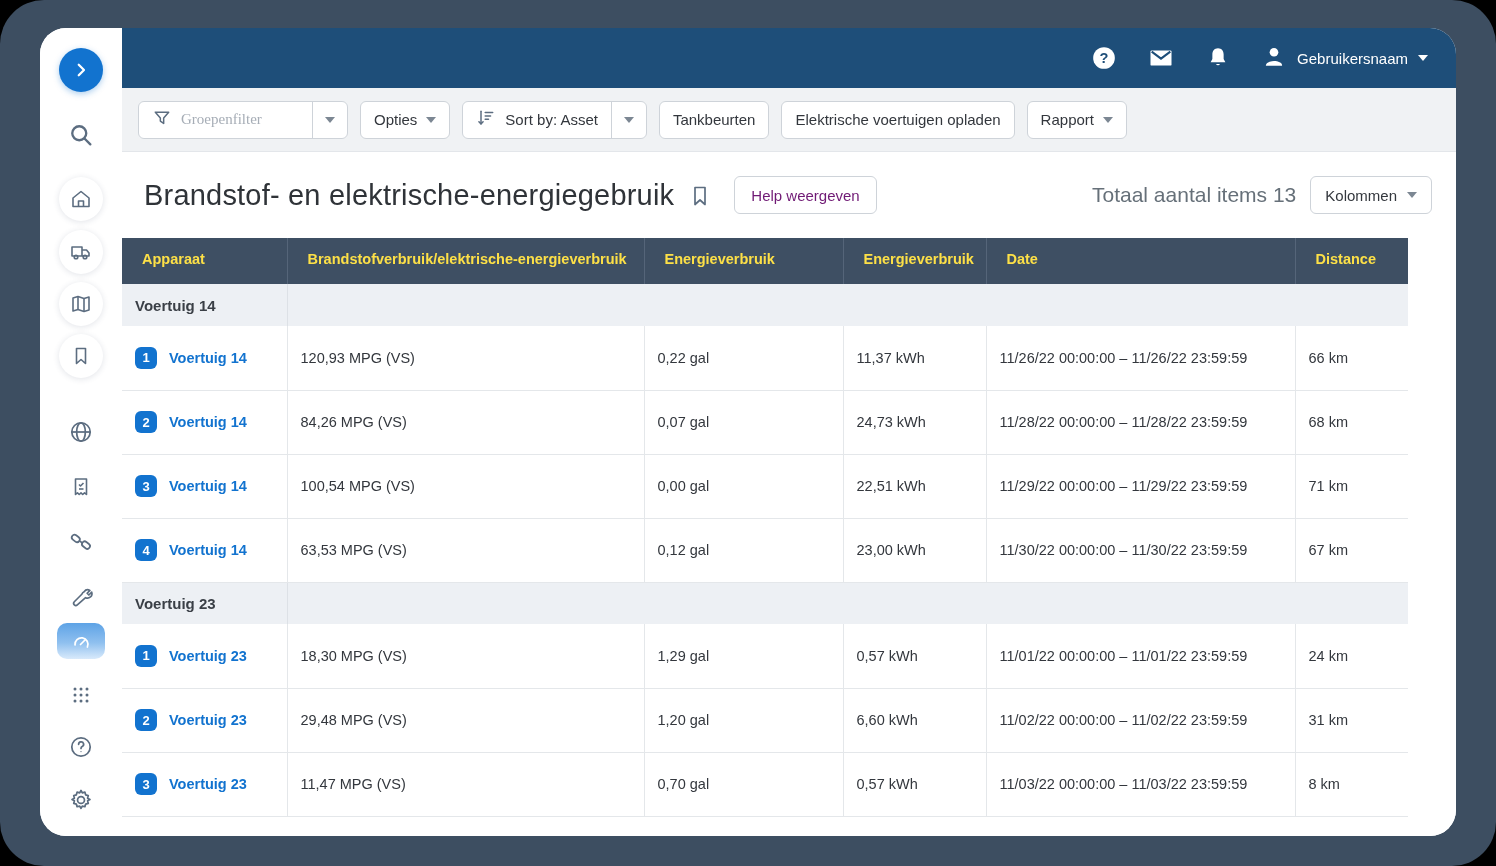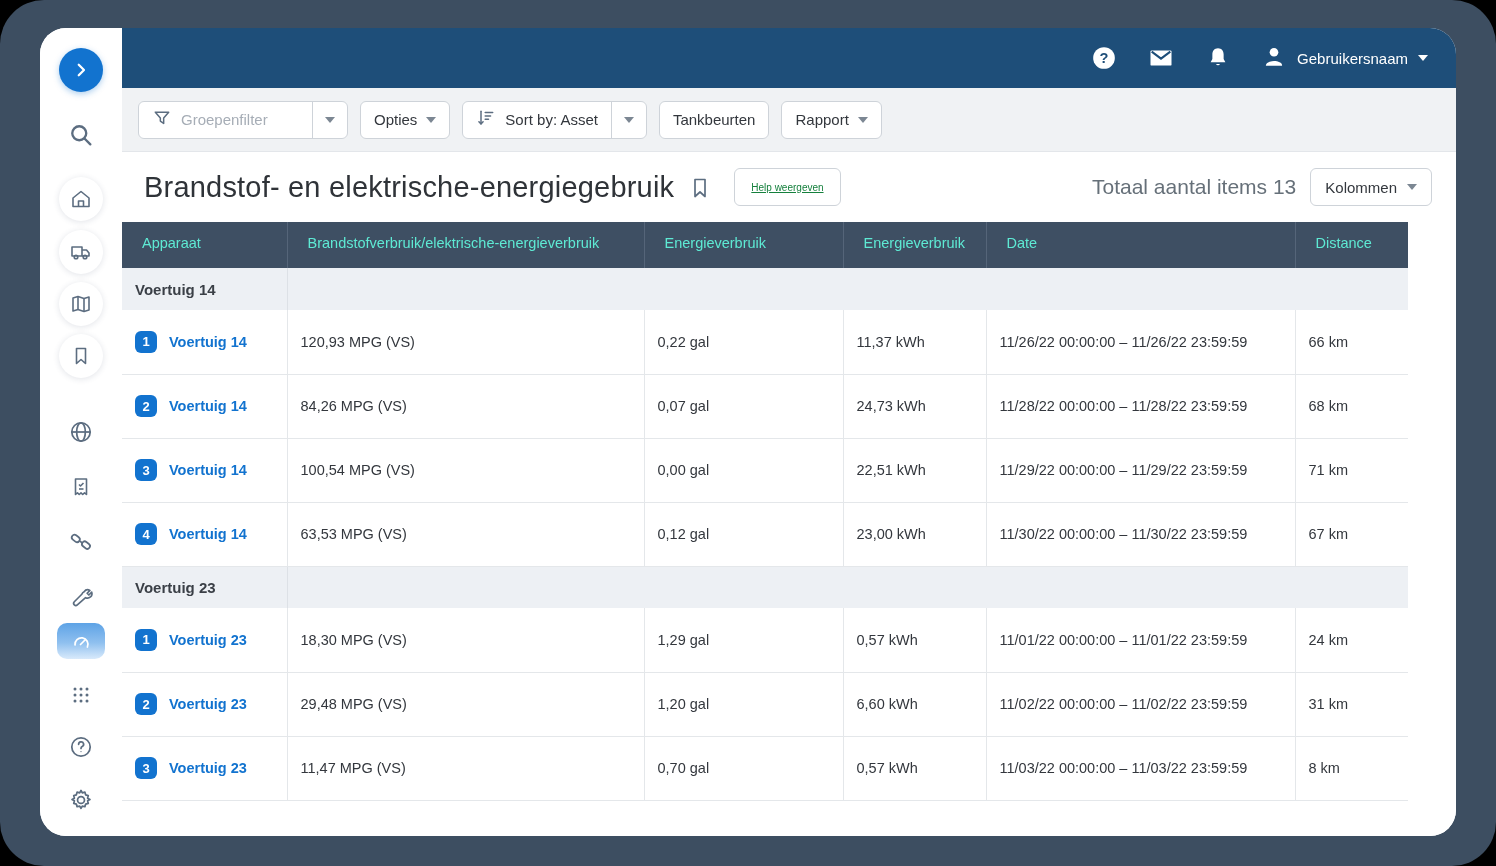--- a/index.html
+++ b/index.html
@@ -24,35 +24,35 @@
   .topbar .tb-ic { display:flex; align-items:center; justify-content:center; cursor:pointer; }
   .user-chip { display:flex; align-items:center; gap:10px; color:#fff; font-size:15px; cursor:pointer; }
   .caret-w { width:0; height:0; border-left:5px solid transparent; border-right:5px solid transparent; border-top:6px solid #ffffff; }
 
   .toolbar { height:64px; flex:none; background:#f0f2f4; border-bottom:1px solid #e3e6ea; display:flex; align-items:center; gap:12px; padding:0 16px; }
   .ctl { height:38px; background:#fff; border:1px solid #ced3d9; border-radius:6px; display:flex; align-items:center; font-size:15px; color:#33373d; cursor:pointer; }
   .ctl .seg { display:flex; align-items:center; gap:9px; padding:0 13px; height:100%; }
   .ctl .divider { width:1px; height:100%; background:#ced3d9; }
   .caret { width:0; height:0; border-left:5px solid transparent; border-right:5px solid transparent; border-top:6px solid #7c8793; }
   .caret-seg { padding:0 12px; display:flex; align-items:center; height:100%; }
-  .filter-input { border:0; outline:none; width:118px; font-size:15px; font-family:Liberation Sans, sans-serif; color:#33373d; background:transparent; }
+  .filter-input { border:0; outline:none; width:118px; font-size:15px; font-family:Liberation Serif, serif; color:#33373d; background:transparent; }
   .filter-input::placeholder { color:#a6adb6; }
 
-  .title-row { height:70px; flex:none; display:flex; align-items:center; padding:0 24px 0 22px; background:#fff; }
+  .title-row { height:86px; flex:none; display:flex; align-items:center; padding:0 24px 0 22px; background:#fff; }
   .page-title { font-size:29px; font-weight:400; color:#2f3338; letter-spacing:.2px; }
   .bm { margin:6px 0 0 14px; }
-  .help-btn { margin-left:22px; height:38px; padding:0 16px; background:#fff; border:1px solid #ced3d9; border-radius:6px; font-size:10px; color:#15803d; display:flex; align-items:center; cursor:pointer;text-decoration:underline; }
+  .help-btn { margin-left:22px; height:38px; padding:0 16px; background:#fff; border:1px solid #ced3d9; border-radius:6px; font-size:15px; color:#701a75; display:flex; align-items:center; cursor:pointer; }
   .title-right { margin-left:auto; display:flex; align-items:center; gap:14px; }
   .total-items { font-size:21px; color:#667079; }
   .columns-btn { height:38px; padding:0 14px; background:#fff; border:1px solid #ced3d9; border-radius:6px; font-size:15px; color:#33373d; display:flex; align-items:center; gap:10px; cursor:pointer; }
 
   
   .table-wrap { flex:1; overflow:hidden; background:#fff; }
   .tbl { width:1286px; border-collapse:collapse; table-layout:fixed; }
-  .tbl th { background:#3e4f63; color:#5eead4; font-size:14.5px; font-weight:400; text-align:left; height:46px; padding:0 0 4px 20px; border-right:1px solid #556579; white-space:nowrap; overflow:hidden; }
+  .tbl th { background:#3e4f63; color:#fde047; font-size:14.5px; font-weight:700; text-align:left; height:46px; padding:0 0 4px 20px; border-right:1px solid #556579; white-space:nowrap; overflow:hidden; }
   .tbl th:last-child { border-right:none;margin-top:40px; }
   .tbl td { font-size:14.5px; color:#33373d; border-right:1px solid #e4e7ea; border-bottom:1px solid #e4e7ea; padding:0 0 0 13px; height:64px; background:#fff; }
   .tbl td:last-child { border-right:none; }
   .tbl tr.group-row td { background:#edf0f4; height:42px; font-weight:700; color:#3a3f46; font-size:15px; border-bottom:none; border-right:none; }
   .tbl tr.group-row td.first { border-right:1px solid #dde1e6; }
   .asset-cell { display:flex; align-items:center; gap:12px; }
   .row-badge { width:22px; height:22px; flex:none; border-radius:6px; background:#1273cf; color:#fff; font-size:13px; font-weight:700; display:flex; align-items:center; justify-content:center; }
   .asset-link { color:#1273cf; font-weight:700; font-size:14.5px; text-decoration:none; cursor:pointer; }
 </style>
 </head>
@@ -261,20 +261,25 @@
               <span class="caret"></span>
             </div>
         </div>
 
         <div class="ctl">
           <div class="seg">
               <span>Tankbeurten</span>
             </div>
         </div>
 
+        <div class="ctl">
+          <div class="seg">
+              <span>Elektrische voertuigen opladen</span>
+            </div>
+        </div>
 
         <div class="ctl">
           <div class="seg">
               <span>Rapport</span>
               <span class="caret"></span>
             </div>
         </div>
       </div>
 
       <div class="title-row">

